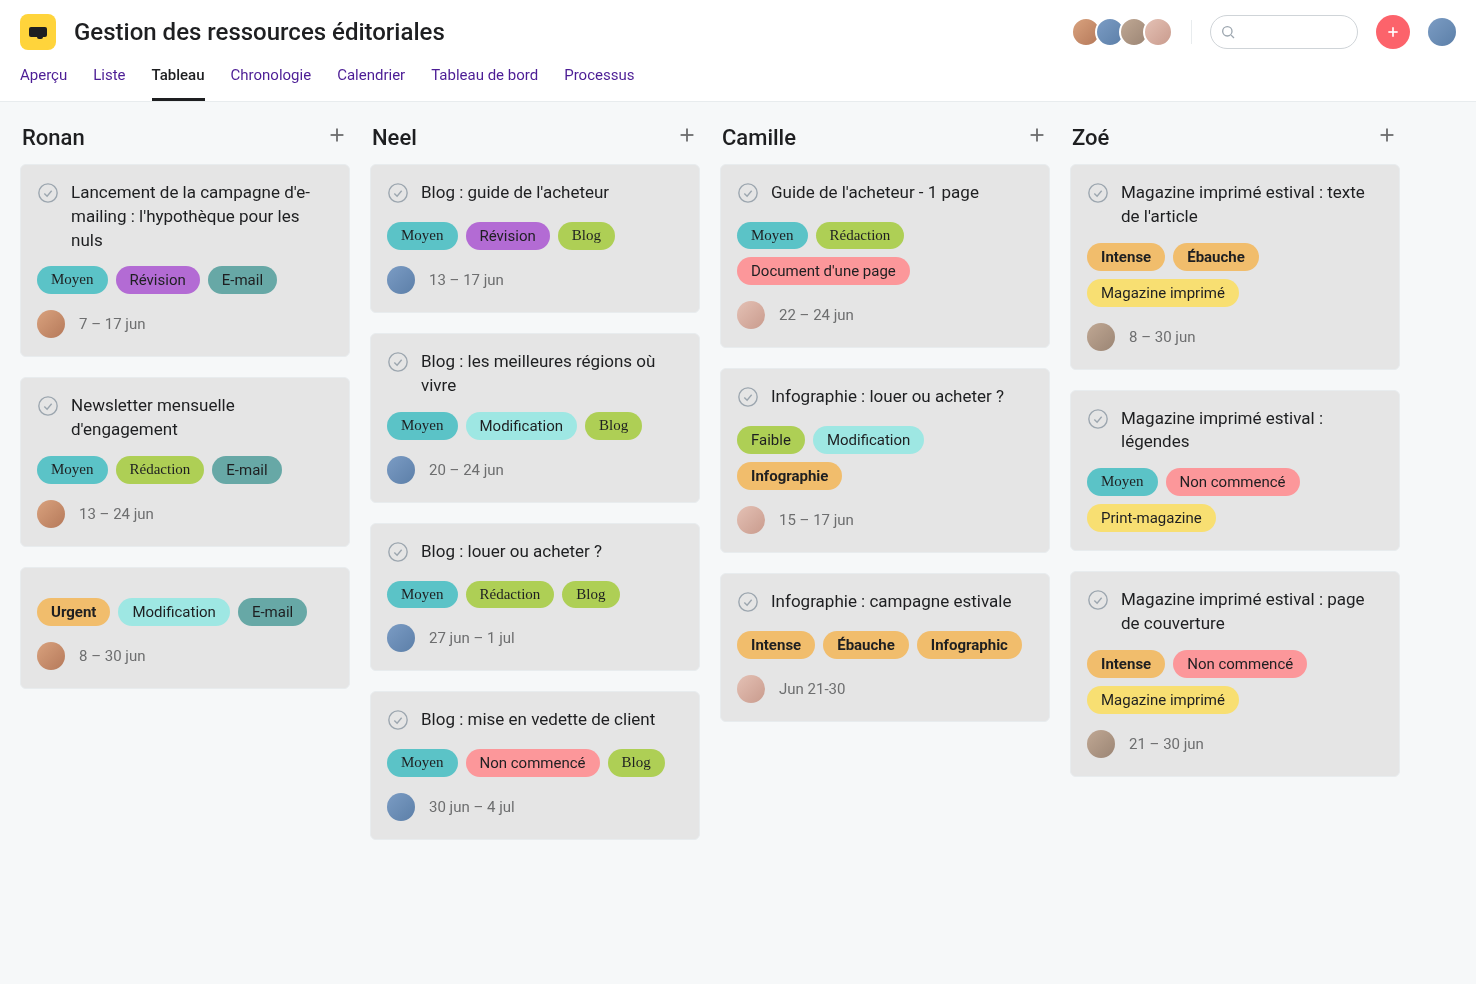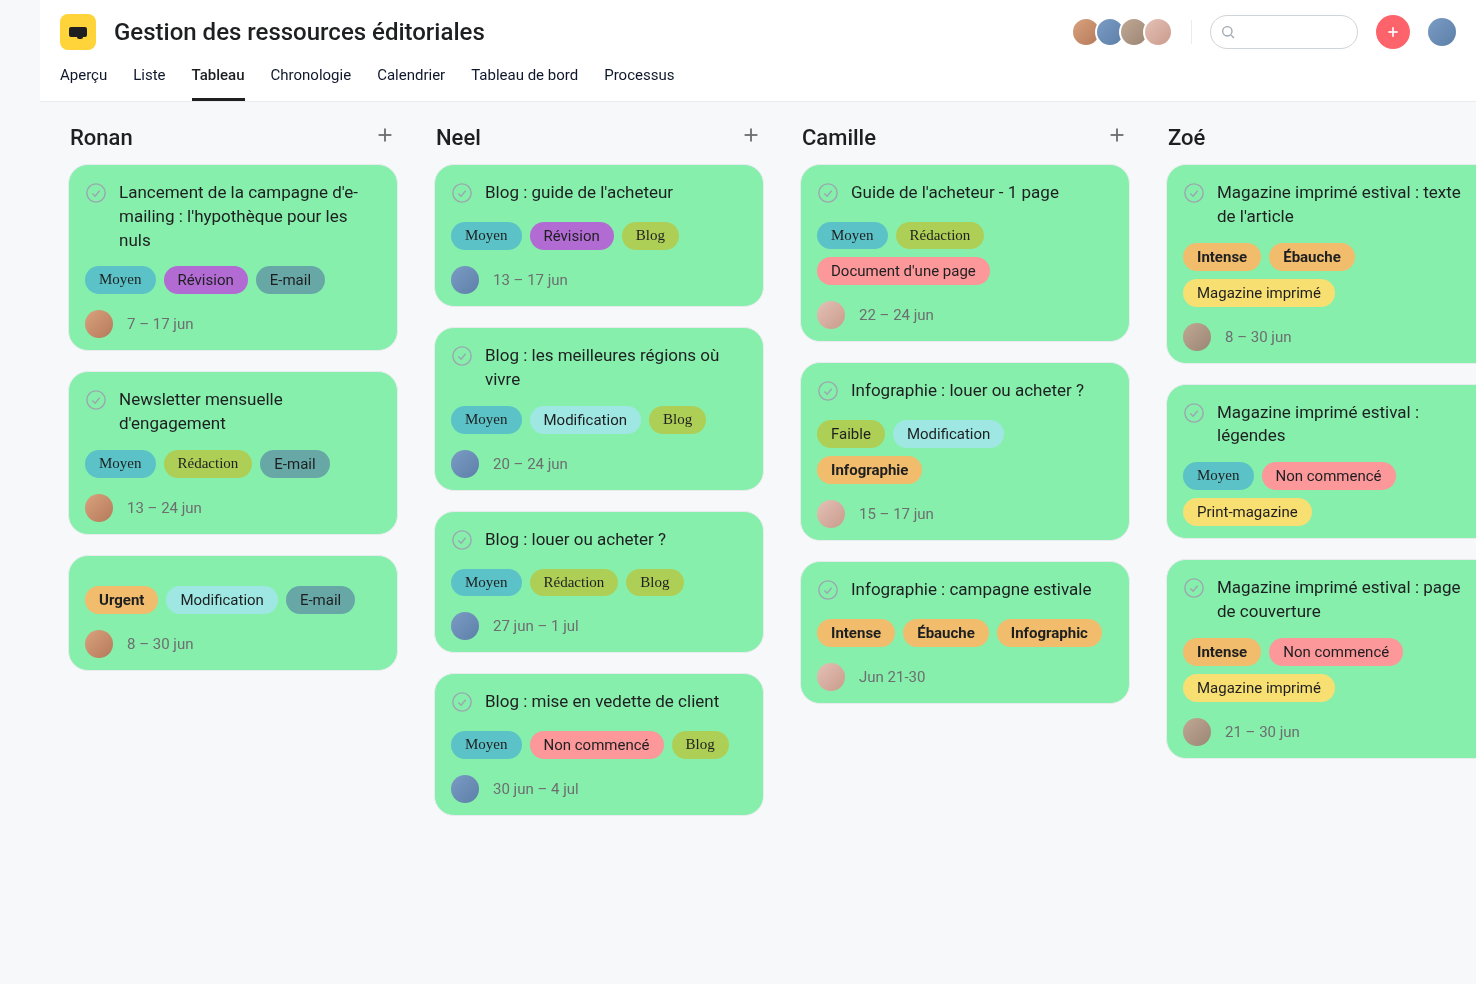--- a/index.html
+++ b/index.html
@@ -1,41 +1,41 @@
 <!DOCTYPE html>
 <html><head>
 <meta charset="utf-8">
 <style>
 * { box-sizing: border-box; margin: 0; padding: 0; }
 body { font-family: -apple-system, BlinkMacSystemFont, "Segoe UI", Roboto, Helvetica, Arial, sans-serif; background: #f6f8f9; color: #1e1f21; width: 1476px; }
-.header { background: #fff; border-bottom: 1px solid #e8ecee; margin-left: 40px; }
+.header { background: #fff; border-bottom: 1px solid #e8ecee; }
 .header-top { display: flex; align-items: center; padding: 14px 20px 0 20px; }
 .logo { width: 36px; height: 36px; border-radius: 8px; background: #ffd43b; display: flex; align-items: center; justify-content: center; }
 .logo-inner { width: 18px; height: 10px; background: #1e1f21; border-radius: 2px; position: relative; }
 .logo-inner::after { content:""; position:absolute; right:4px; bottom:-2px; width:6px; height:4px; background:#1e1f21; border-radius:0 0 2px 2px;}
 .title { font-size: 24px; font-weight: 500; margin-left: 18px; }
 .header-right { margin-left: auto; display: flex; align-items: center; gap: 18px; }
 .avatars { display: flex; }
 .avatars .avatar { margin-left: -6px; }
 .vdiv { width: 1px; height: 24px; background: #e8ecee; }
 .search { position: relative; }
 .search input { width: 148px; height: 34px; border: 1px solid #cfd4d8; border-radius: 18px; padding: 0 12px 0 32px; font-size: 14px; outline: none; }
 .search svg { position: absolute; left: 10px; top: 50%; transform: translateY(-50%); }
 .add-btn { width: 34px; height: 34px; background: #fc636b; border-radius: 50%; display: flex; align-items: center; justify-content: center; cursor: pointer; }
 .avatar { width: 30px; height: 30px; border-radius: 50%; border: 2px solid #fff; display: inline-block; background: #ccc; }
 .avatar.sm { width: 28px; height: 28px; border: none; }
 .tabs { display: flex; gap: 26px; padding: 16px 20px 0 20px; font-size: 15px; }
-.tab { padding-bottom: 14px; color: #0f172a; cursor: pointer; border-bottom: 3px solid transparent; }
+.tab { padding-bottom: 14px; color: #4c1d95; cursor: pointer; border-bottom: 3px solid transparent; }
 .tab.active { color: #1e1f21; font-weight: 500; border-bottom-color: #1e1f21; }
-.board { display: flex; gap: 36px; padding: 22px 20px; margin-left: 48px; }
+.board { display: flex; gap: 20px; padding: 22px 20px; }
 .col { width: 330px; flex-shrink: 0; }
 .col-head { display: flex; align-items: center; margin-bottom: 14px; padding: 0 2px; }
 .col-title { font-size: 22px; font-weight: 500; }
 .add-card { margin-left: auto; cursor: pointer; }
-.card { background: #86efac; border: 1px solid #e8ecee; border-radius: 20px; padding: 16px 16px 12px 16px; margin-bottom: 20px; cursor: pointer; }
+.card { background: #e5e5e5; border: 1px solid #e8ecee; border-radius: 6px; padding: 16px 16px 18px 16px; margin-bottom: 20px; cursor: pointer; }
 .card-top { display: flex; align-items: flex-start; gap: 12px; }
 .check { flex-shrink: 0; margin-top: 1px; }
 .card-title { font-size: 17px; line-height: 1.4; color: #1e1f21; }
 .tags { display: flex; flex-wrap: wrap; gap: 8px; margin-top: 14px; }
 .tag { padding: 5px 14px; border-radius: 14px; font-size: 15px; color: #1e1f21; white-space: nowrap; }
 .card-foot { display: flex; align-items: center; gap: 14px; margin-top: 16px; }
 .date { font-size: 15px; color: #6d6e6f; }
 .c-purple { background: #b36bd4; }
 .c-aqua { background: #5bc3c7; font-family: Liberation Serif, serif; }
 .c-yellowgreen { background: #aecf55; font-family: Liberation Serif, serif; }

